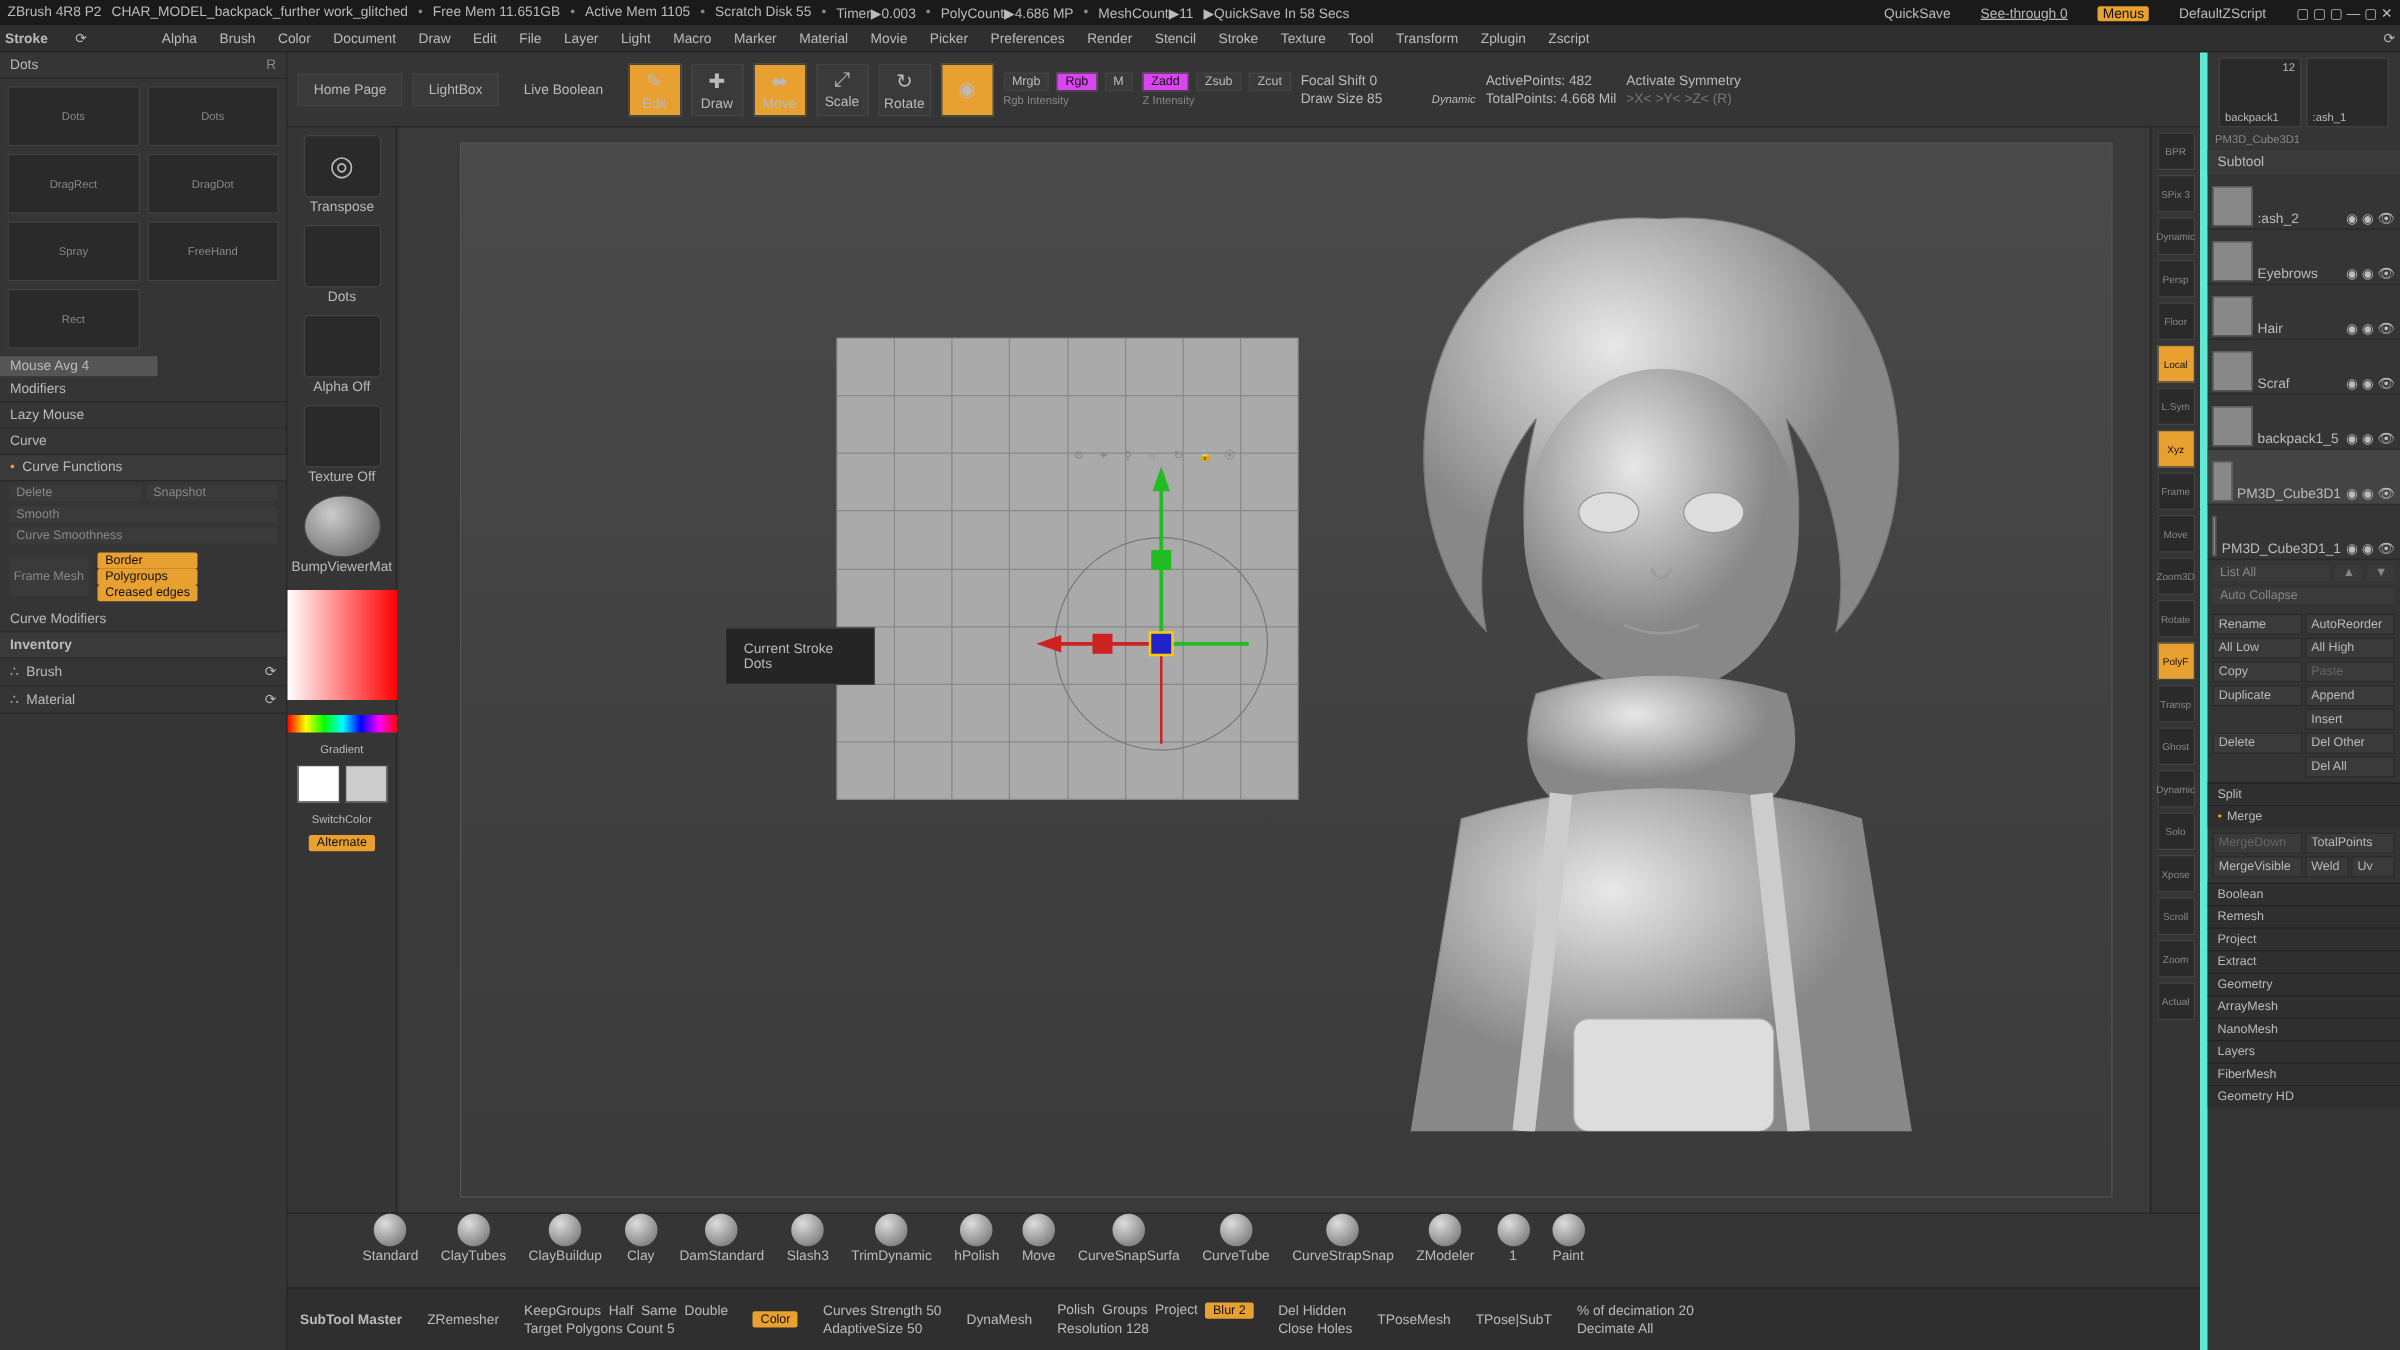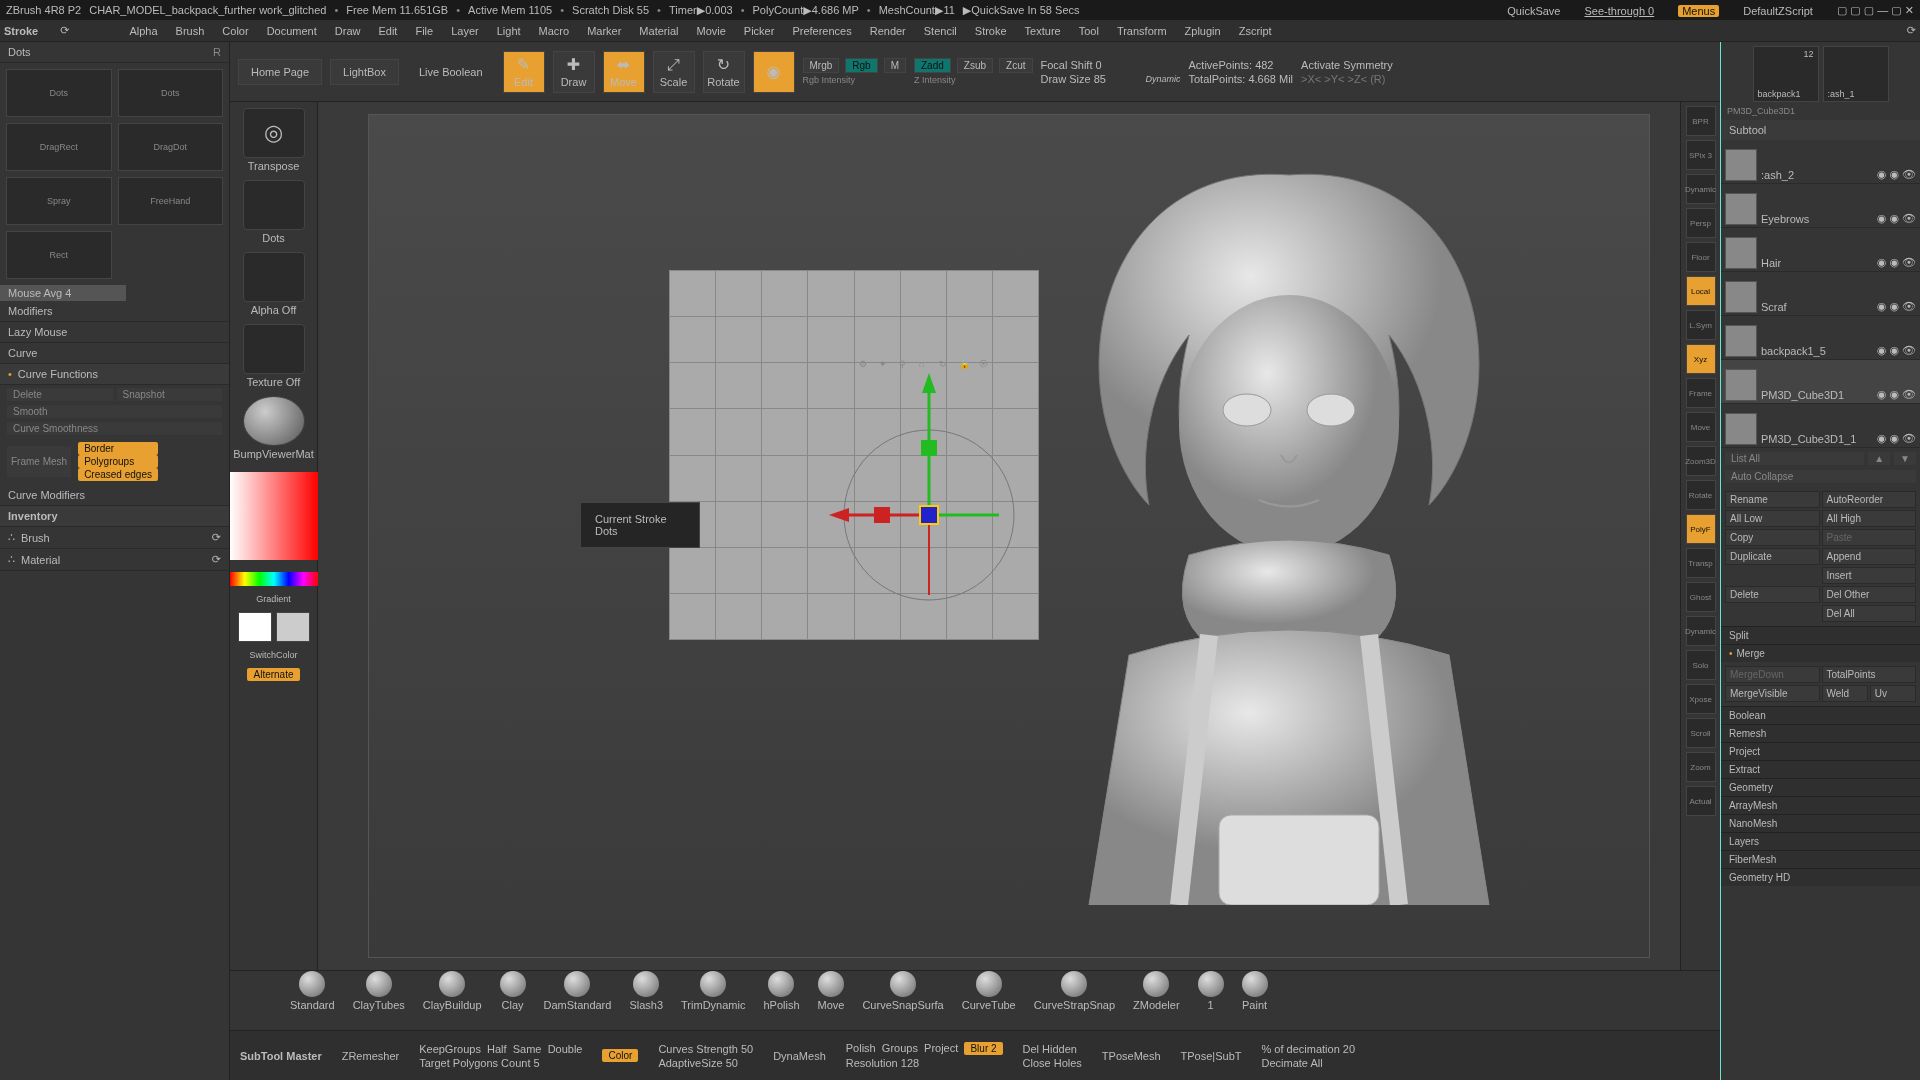--- a/index.html
+++ b/index.html
@@ -26,34 +26,34 @@
 .center-col{flex:1;display:flex;flex-direction:column;position:relative}
 .toolbar-row{height:60px;background:#353535;display:flex;align-items:center;padding:0 8px;gap:8px;border-bottom:1px solid #222}
 .tab-btn{background:#3a3a3a;padding:6px 12px;border:1px solid #444;font-size:11px}
 .mode-btn{width:42px;height:42px;background:#3a3a3a;border:1px solid #444;display:flex;flex-direction:column;align-items:center;justify-content:center;font-size:8px;gap:2px}
 .mode-btn.active{background:#e8a030;color:#111}
 .mode-btn .ico{font-size:16px}
 .tiny-label{font-size:9px;color:#888}
 .param-group{display:flex;flex-direction:column;gap:2px;font-size:10px}
 .param-group .row{display:flex;gap:6px;align-items:center}
 .mini-btn{background:#3a3a3a;padding:1px 6px;border:1px solid #444;font-size:10px}
-.mini-btn.active{background:#0f766e;color:#111}
+.mini-btn.active{background:#d946ef;color:#111}
 .viewport-area{flex:1;display:flex;position:relative}
 .vp-left-strip{width:88px;background:#353535;display:flex;flex-direction:column;align-items:center;gap:8px;padding:6px;border-right:1px solid #222}
 .strip-item{width:70px;display:flex;flex-direction:column;align-items:center;gap:2px;font-size:9px;color:#888}
 .strip-thumb{width:62px;height:50px;background:#2a2a2a;border:1px solid #444;border-radius:4px}
 .viewport{flex:1;position:relative;background:#3a3a3a}
 .canvas{position:absolute;left:50px;top:12px;right:30px;bottom:12px;background:linear-gradient(#4a4a4a,#3a3a3a);border:1px solid #555}
 .grid-overlay{position:absolute;left:300px;top:155px;width:370px;height:370px;background:#888;display:grid;grid-template-columns:repeat(8,1fr);grid-template-rows:repeat(8,1fr);gap:1px;padding:1px}
 .grid-overlay div{background:#aaa}
 .gizmo{position:absolute;left:460px;top:230px;width:200px;height:260px;z-index:10}
 .vp-right-strip{width:40px;background:#353535;display:flex;flex-direction:column;align-items:center;gap:4px;padding:4px;border-left:1px solid #222}
 .vp-btn{width:30px;height:30px;background:#2a2a2a;border:1px solid #444;font-size:8px;display:flex;flex-direction:column;align-items:center;justify-content:center;color:#888}
 .vp-btn.active{background:#e8a030;color:#111}
-.right-panel{width:200px;background:#353535;border-left:1px solid #5eead4;display:flex;flex-direction:column;overflow:hidden}
+.right-panel{width:160px;background:#353535;border-left:6px solid #5eead4;display:flex;flex-direction:column;overflow:hidden}
 .subtool-head{padding:4px 8px;background:#3a3a3a;font-size:11px}
 .subtool-list{display:flex;flex-direction:column}
 .subtool-item{height:44px;display:flex;align-items:flex-end;padding:2px 4px;gap:4px;border-bottom:1px solid #2a2a2a;font-size:10px}
 .subtool-item.sel{background:#444}
 .subtool-thumb{width:32px;height:32px;background:#888;border:1px solid #555}
 .subtool-name{flex:1}
 .eye-icons{display:flex;gap:3px;font-size:11px}
 .btn-grid{display:grid;grid-template-columns:1fr 1fr;gap:2px;padding:4px}
 .btn-grid .btn{background:#3a3a3a;padding:2px 4px;font-size:10px;text-align:left;border:1px solid #2a2a2a}
 .btn-grid .btn.dim{color:#666}

